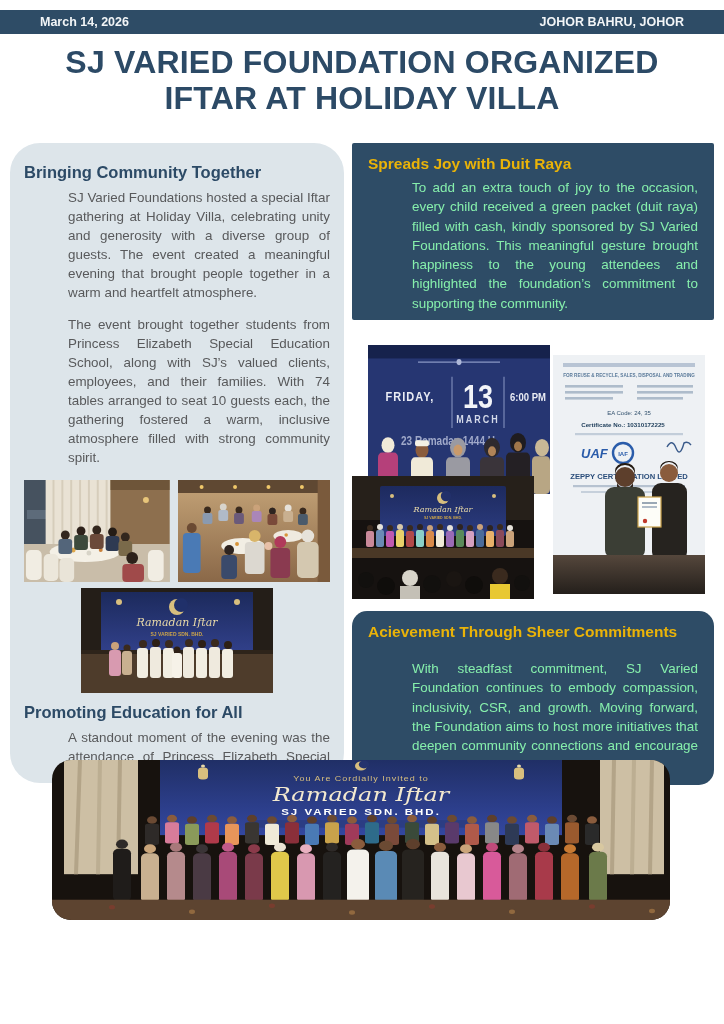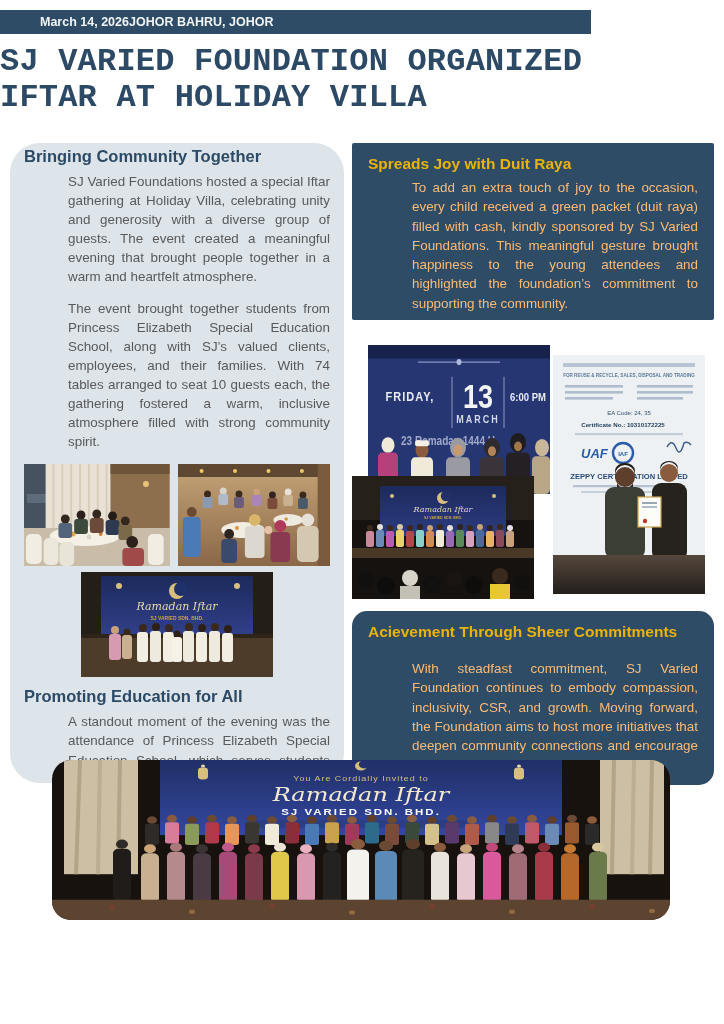--- a/index.html
+++ b/index.html
@@ -1,49 +1,49 @@
 <!DOCTYPE html>
 <html><head>
 <meta charset="utf-8">
 <style>
   * { margin:0; padding:0; box-sizing:border-box; }
   html,body { background:#ffffff; }
   body { font-family:"Liberation Sans","DejaVu Sans",sans-serif; }
   .page { position:relative; width:724px; height:1024px; background:#fff; overflow:hidden; }
 
   
-  .topbar { position:absolute; left:0; top:10px; width:591px; height:24px;
+  .topbar { position:absolute; left:0; top:10px; width:724px; height:24px;
             background:#2e4c66; color:#f2f5f7; display:flex; align-items:center;
-            padding:0 40px; font-size:12.5px; font-weight:600; }
+            justify-content:space-between; padding:0 40px; font-size:12.5px; font-weight:600; }
 
   
-  .main-title { position:absolute; left:0; top:44px; width:724px; text-align:left;
+  .main-title { position:absolute; left:0; top:44px; width:724px; text-align:center;
                 color:#2c4a66; font-weight:800; font-size:32px; line-height:1.13;
-                letter-spacing:0.2px; font-family:Liberation Mono, monospace; }
+                letter-spacing:0.2px; font-family:Liberation Sans, sans-serif; }
 
   
   .left-panel { position:absolute; left:10px; top:143px; width:334px; height:640px;
-                background:#dde5ea; padding:4px 14px; overflow:hidden;border-radius:30px; }
+                background:#dde5ea; padding:20px 14px; overflow:hidden;border-radius:30px; }
   .sec-heading { color:#2c4a66; font-weight:800; font-size:16.5px; margin-bottom:6px; }
   .body-text { color:#58595b; font-size:13.4px; line-height:1.42; text-align:justify;margin-left:44px; }
   .left-panel .body-text { margin-bottom:13px; }
 
   .photo-row { display:flex; gap:8px; margin:3px 0 6px 0; }
   .photo-row .ph { height:102px; }
   .ph svg { display:block; width:100%; height:100%; }
   .ph { overflow:hidden; }
   .ph-1 { width:148px; }
   .ph-2 { width:155px; }
   .ph-center { width:192px; height:105px; margin:0 auto 10px auto; }
 
   
   .dark-box { position:absolute; left:352px; width:362px; background:#2e4c66;
               color:#e8edf1; padding:12px 16px; border-radius:2px; overflow:hidden; }
   .dark-box .sec-heading { color:#eab308; font-size:15.5px; margin-bottom:5px; }
-  .dark-box .body-text { color:#fdba74; line-height:1.44; }
+  .dark-box .body-text { color:#86efac; line-height:1.44; }
   .box-1 { top:143px; height:177px; }
   .box-2 { top:611px; height:174px;border-radius:15px; }
   .box-2 .sec-heading { margin-bottom:18px; }
 
   .ph-a { position:absolute; left:368px; top:345px; width:182px; height:149px; }
   .ph-b { position:absolute; left:352px; top:476px; width:182px; height:123px; }
   .ph-c { position:absolute; left:553px; top:355px; width:152px; height:239px; }
 
   
   .ph-group { position:absolute; left:52px; top:760px; width:618px; height:160px;border-radius:19px; }

